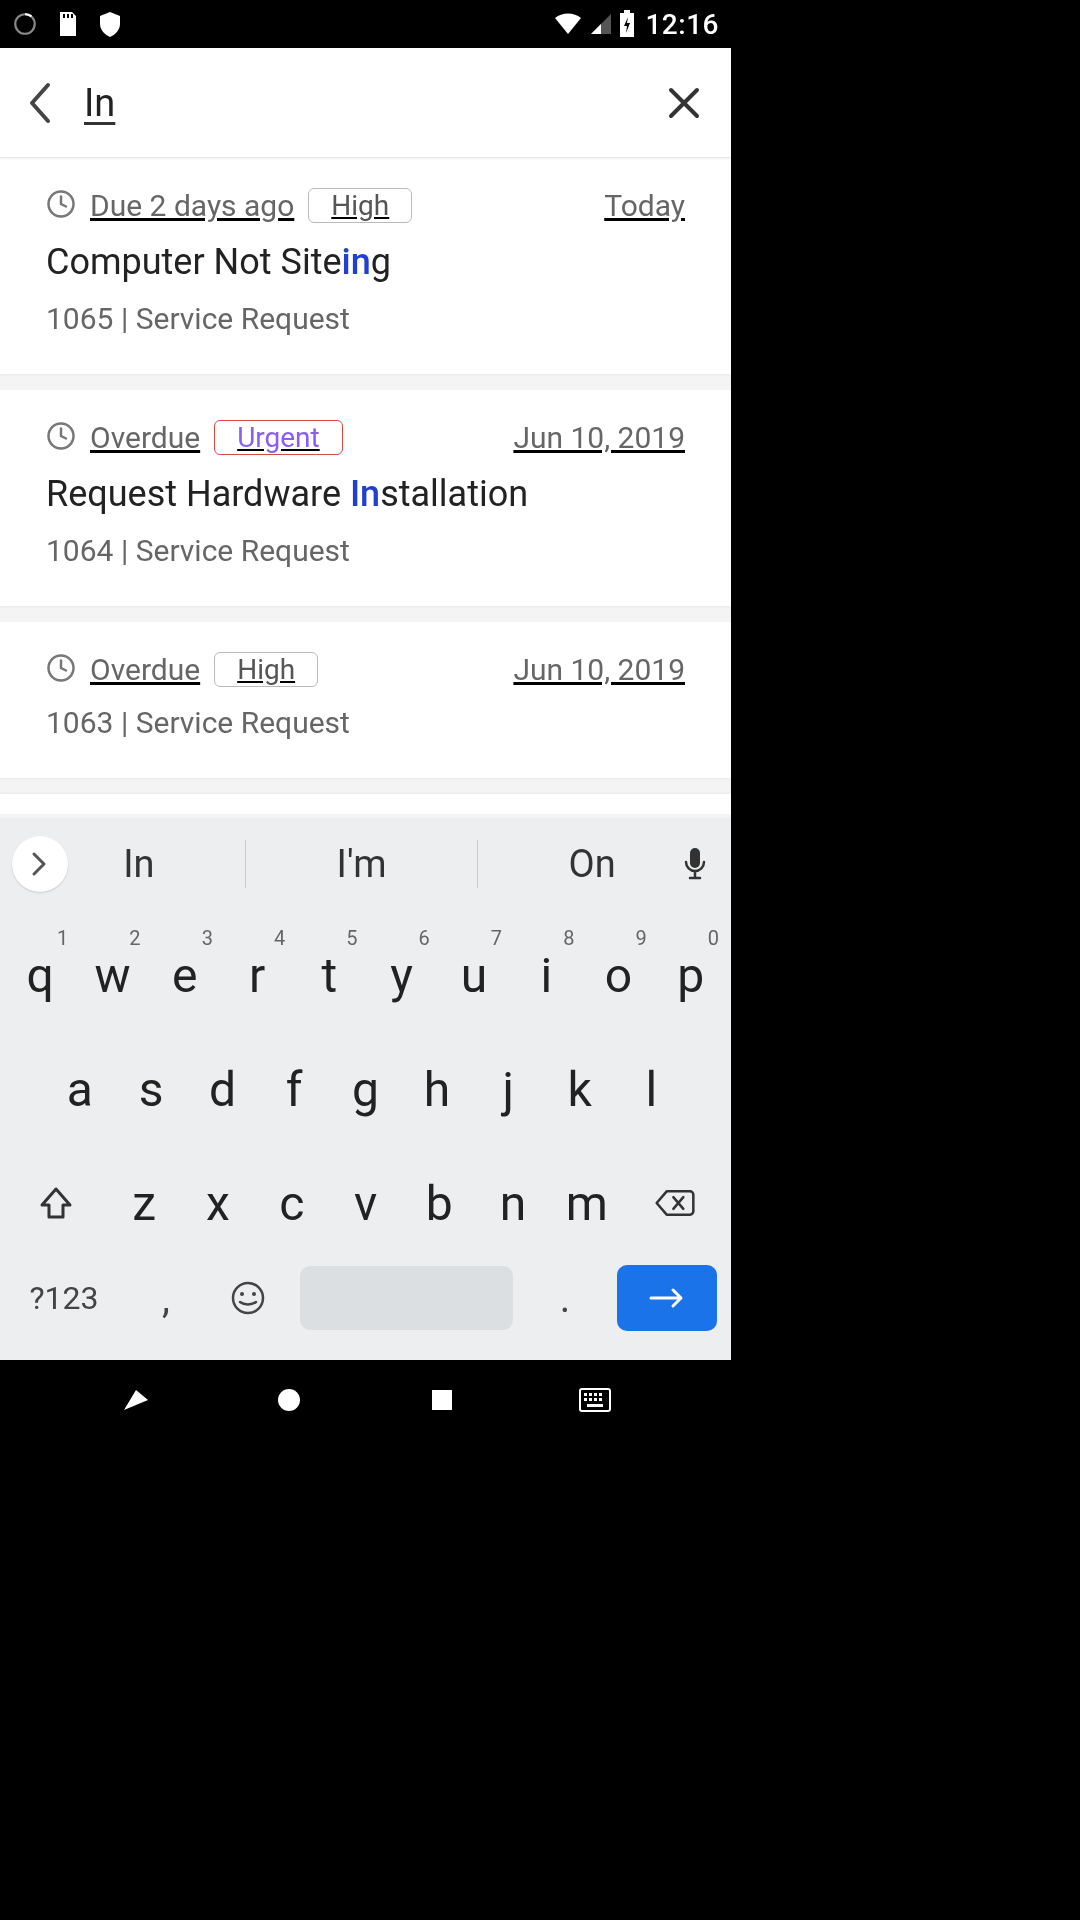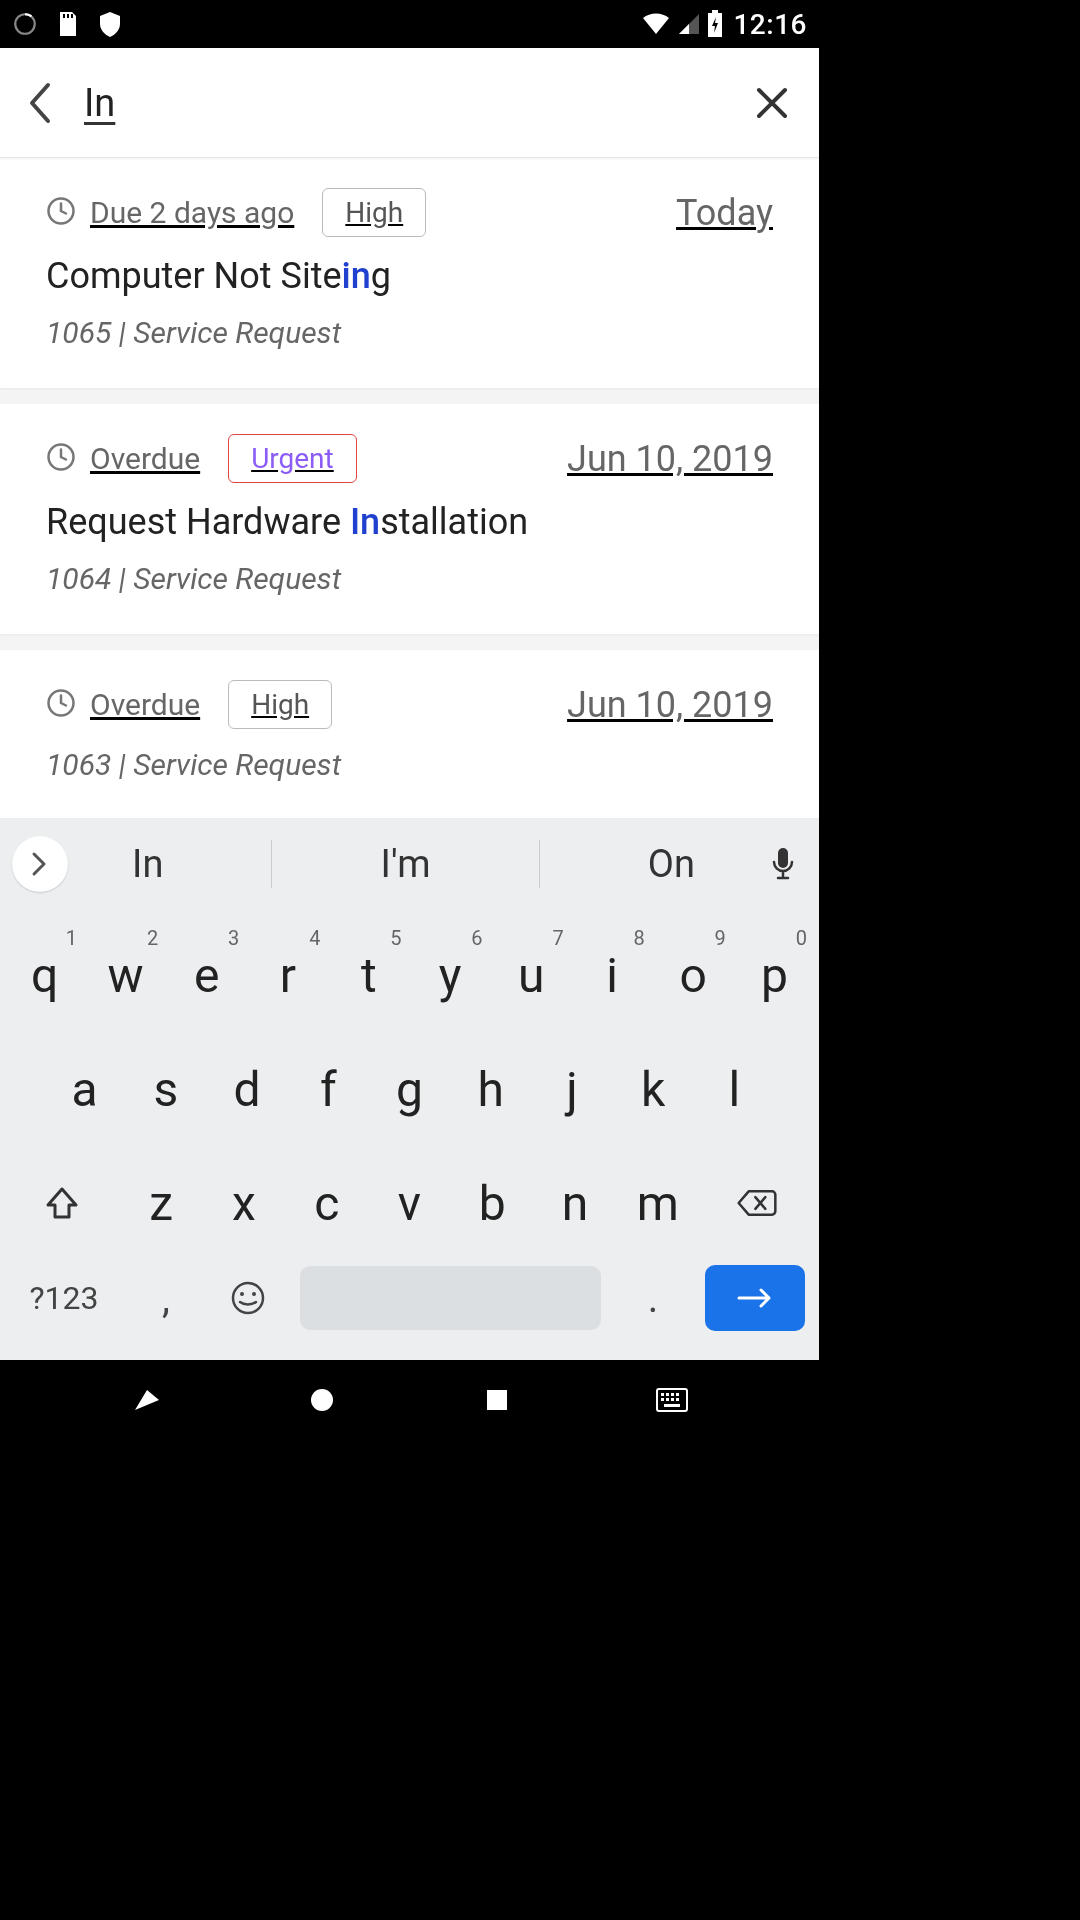--- a/index.html
+++ b/index.html
@@ -1,17 +1,17 @@
 <!DOCTYPE html>
 <html><head>
 <meta charset="utf-8">
 <style>
   * { margin:0; padding:0; box-sizing:border-box; font-family: -apple-system, Roboto, "Helvetica Neue", Arial, sans-serif; }
   html, body { width:819px; height:1440px; background:#000; overflow:hidden; }
-  .screen { width:819px; height:1440px; background:#fff; position:relative; display:flex; flex-direction:column; }
+  .screen { width:731px; height:1440px; background:#fff; position:relative; display:flex; flex-direction:column; }
 
   
   .status-bar { height:48px; background:#000; color:#fff; display:flex; align-items:center; padding:0 12px; justify-content:space-between; }
   .status-left { display:flex; gap:18px; align-items:center; }
   .status-right { display:flex; gap:6px; align-items:center; }
   .status-time { font-size:28px; font-weight:500; letter-spacing:0.5px; margin-left:4px; }
   .icon-svg { display:block; }
 
   
   .search-header { height:110px; display:flex; align-items:center; padding:0 24px 0 18px; border-bottom:1px solid #e6e6e6; box-shadow:0 1px 2px rgba(0,0,0,0.06); background:#fff; position:relative; }
@@ -20,26 +20,26 @@
   .search-input { font-size:38px; color:#222; border:none; outline:none; text-decoration:underline; text-decoration-color:#333; text-underline-offset:6px; background:transparent; }
   .clear-btn { width:46px; height:46px; display:flex; align-items:center; justify-content:center; cursor:pointer; }
 
   
   .results { flex:1; overflow:hidden; background:#f4f4f4; }
   .card { background:#fff; padding:30px 46px 38px 46px; margin-bottom:16px; box-shadow:0 1px 2px rgba(0,0,0,0.05); }
   .card-top { display:flex; align-items:center; justify-content:space-between;text-decoration:underline; }
   .card-top-left { display:flex; align-items:center; gap:14px; }
   .clock-icon { width:30px; height:30px; }
   .due-text { font-size:30px; color:#666; }
-  .priority-pill { border:1.5px solid #bbb; border-radius:6px; padding:7px 22px; font-size:28px; color:#555; margin-left:14px; }
+  .priority-pill { border:1.5px solid #bbb; border-radius:6px; padding:0 22px; font-size:28px; color:#555; }
   .priority-urgent { border-color:#e04545; color:#8b5cf6; }
-  .card-date { font-size:36px; color:#666;text-align:right; }
+  .card-date { font-size:30px; color:#666;text-align:right; }
   .card-title { font-size:36px; color:#222; margin-top:18px; font-weight:400; }
   .card-title .hl { color:#2040d0; font-weight:500; }
-  .card-meta { font-size:30px; color:#666; margin-top:18px;font-style:italic; }
+  .card-meta { font-size:30px; color:#666; margin-top:18px; }
 
   
   .card-partial { height:20px; background:#fff; box-shadow:0 -1px 2px rgba(0,0,0,0.05); }
 
   
   .kbd { background:#eceef0; width:100%; position:absolute; bottom:80px; left:0; }
   .kbd-suggest { height:92px; display:flex; align-items:center; padding:0 12px; }
   .kbd-expand { width:56px; height:56px; border-radius:50%; background:#fff; display:flex; align-items:center; justify-content:center; box-shadow:0 1px 2px rgba(0,0,0,0.15); cursor:pointer; }
   .kbd-sugs { flex:1; display:flex; justify-content:space-around; align-items:center; }
   .kbd-sug { font-size:38px; color:#333; padding:0 20px; cursor:pointer; }

